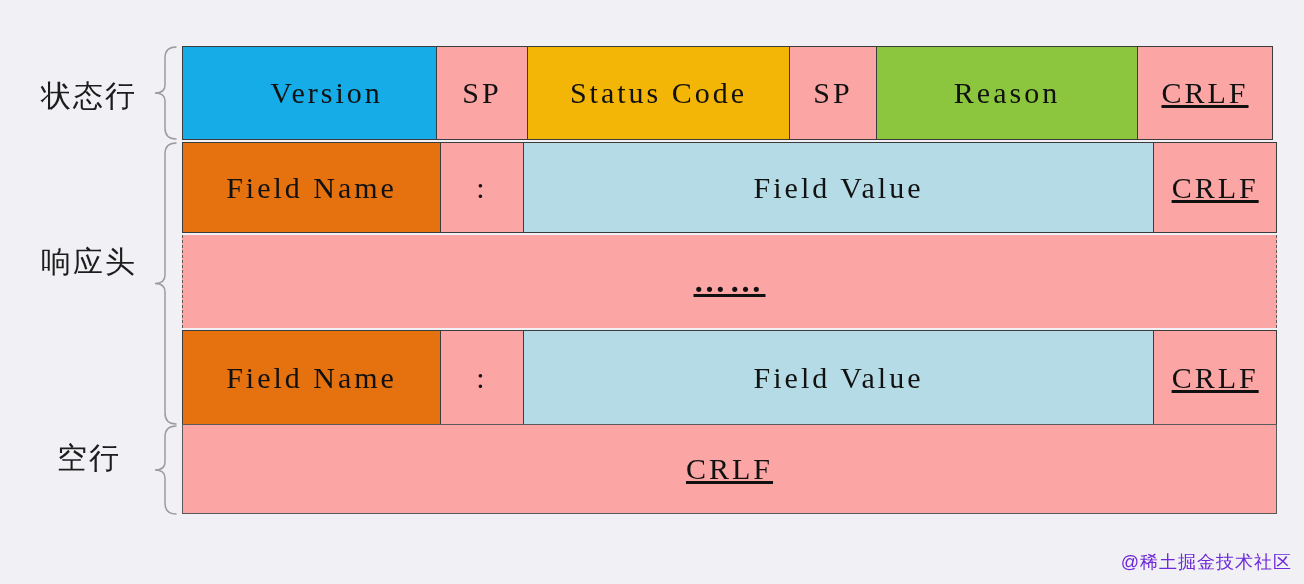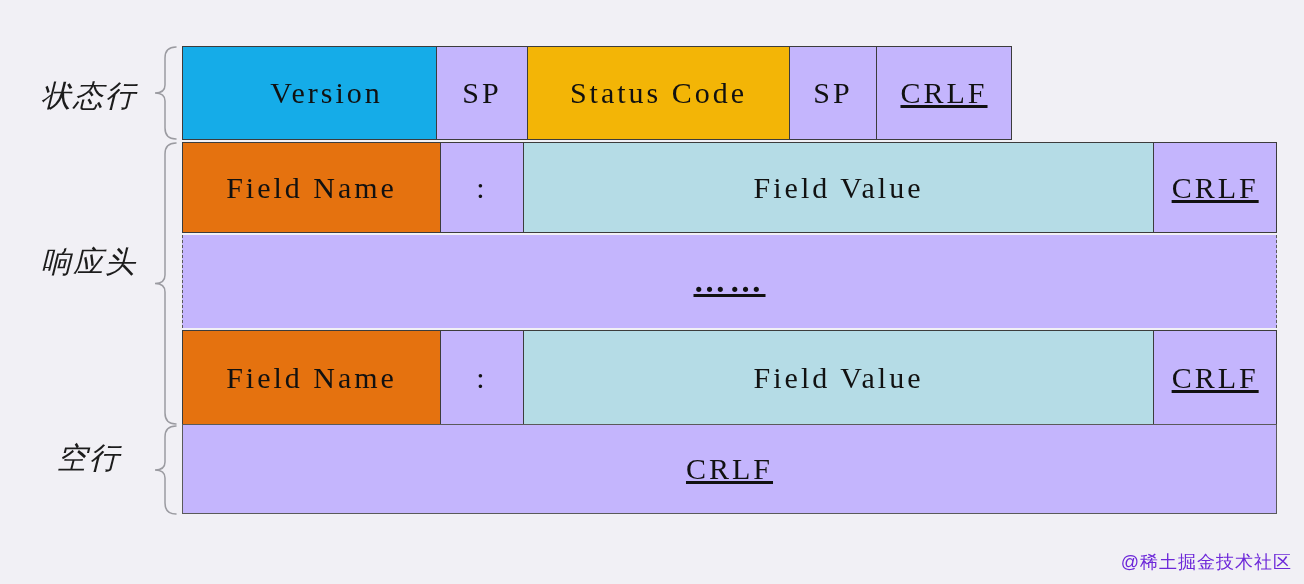--- a/index.html
+++ b/index.html
@@ -7,21 +7,21 @@
     width:1304px;height:584px;position:relative;overflow:hidden;
     background:#f1f0f5;
     font-family:"Liberation Serif","DejaVu Serif",serif;
     color:#111;
   }
   .stage{position:absolute;inset:0;}
 
   
   .side-label{
     position:absolute;left:30px;width:118px;text-align:center;
-    font-size:30px;color:#1c1c1c;letter-spacing:2px;white-space:nowrap;font-style:italic;
+    font-size:30px;color:#1c1c1c;letter-spacing:2px;white-space:nowrap;
   }
   .lbl-status{top:76px;}
   .lbl-headers{top:242px;}
   .lbl-blank{top:438px;}
   .brace{position:absolute;left:152px;width:26px;overflow:visible;}
   .brace path{fill:none;stroke:#9b9ba1;stroke-width:1.5;stroke-linecap:round;}
   .brace-status{top:46px;}
   .brace-headers{top:142px;}
   .brace-blank{top:425px;}
 
@@ -31,21 +31,21 @@
   .r-status{height:94px;margin-bottom:2px;}
   .r-field1{height:91px;margin-bottom:2px;}
   .r-dots{height:93px;margin-bottom:2px;}
   .r-field2{height:95px;}
   .r-blank{height:90px;margin-top:-1px;}
   .cell{
     box-sizing:border-box;height:100%;
     display:flex;align-items:center;justify-content:center;
     border:1px solid #3c3c3c;margin-right:-1px;
     font-size:30px;letter-spacing:3px;white-space:nowrap;
-    background:#c4b5fd;
+    background:#fca5a5;
   }
   .cell:last-child{margin-right:0;text-decoration:underline;}
   
   .s1{width:255px}.s2{width:92px}.s3{width:263px}.s4{width:88px}.s5{width:262px}.s6{width:136px}
   
   .f1{width:285px}.f2{width:92px}.f3{width:695px}.f4{width:136px}
   
   .bg-version{background:#15ace8;padding-left:34px;}
   .bg-status-code{background:#f3b506;}
   .bg-reason{background:#8cc63f;}
@@ -86,20 +86,21 @@
     <path d="M24,1 Q13,1 13,12 L13,37 Q13,45 3,45 Q13,45 13,53 L13,78 Q13,89 24,89"></path>
   </svg>
 
   <div class="tbl">
 
     <div class="row r-status">
       <div class="cell s1 bg-version">Version</div>
       <div class="cell s2">SP</div>
       <div class="cell s3 bg-status-code">Status Code</div>
       <div class="cell s4">SP</div>
+      <div class="cell s5 bg-reason">Reason</div>
       <div class="cell s6">CRLF</div>
     </div>
 
     <div class="row r-field1">
       <div class="cell f1 bg-field-name">Field Name</div>
       <div class="cell f2">:</div>
       <div class="cell f3 bg-field-value">Field Value</div>
       <div class="cell f4">CRLF</div>
     </div>
 

